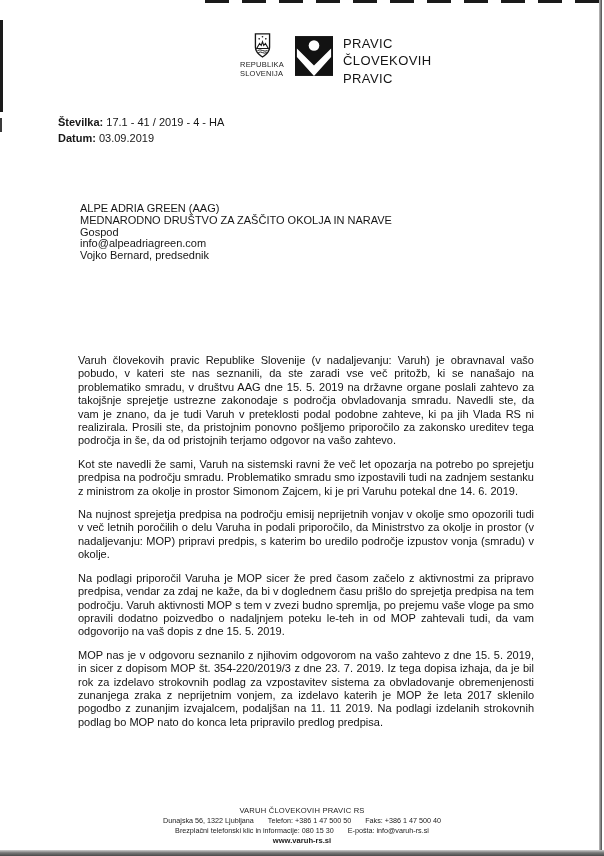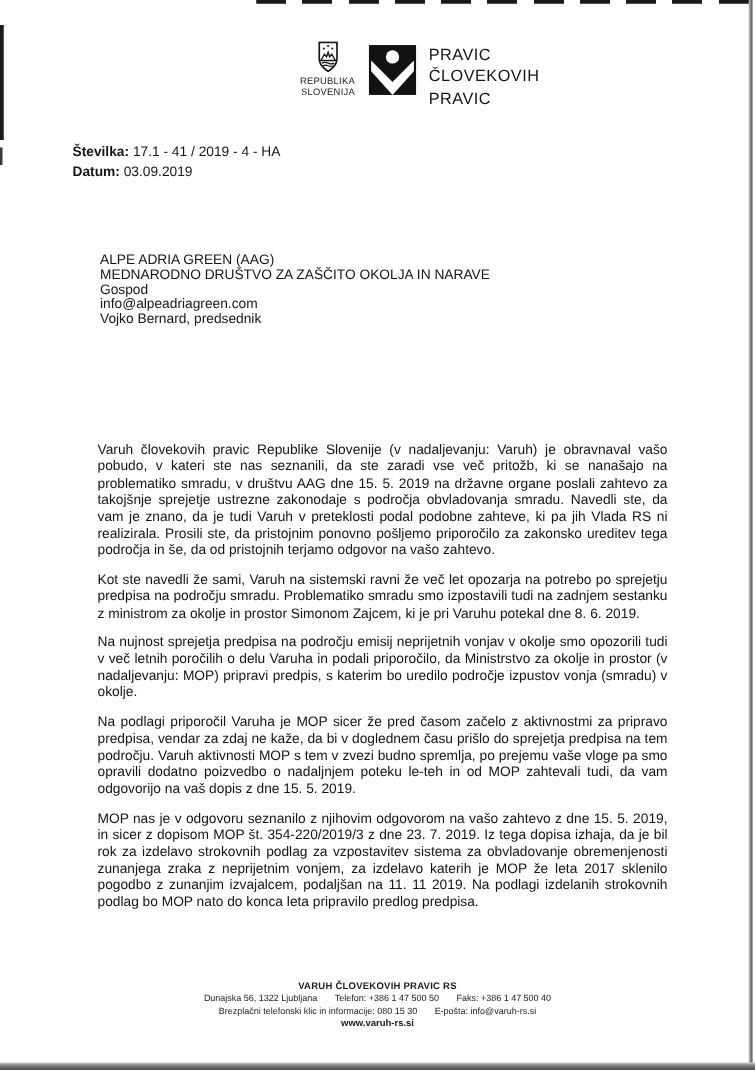--- a/index.html
+++ b/index.html
@@ -22,21 +22,21 @@
   .art-left2 { position: absolute; left: 0; top: 118px; width: 2px; height: 14px; background: #3a3a3a; }
   .art-right { position: absolute; right: 2px; top: 0; width: 3px; height: 100%;
                background: linear-gradient(90deg, #c2c2c2, #4a4a4a); }
   .art-bottom{ position: absolute; bottom: 0; left: 0; width: 100%; height: 6px;
                background: linear-gradient(180deg, #cfcfcf 0%, #7a7a7a 45%, #4a4a4a 100%); }
 
   
   .hdr { position: absolute; left: 238px; top: 33px; display: flex; align-items: flex-start; }
   .coa { width: 48px; display: flex; flex-direction: column; align-items: center; }
   .coa svg { display: block; }
-  .coa-label { margin-top: 2px; font-size: 7.5px; line-height: 9px; text-align: right;
+  .coa-label { margin-top: 2px; font-size: 7.5px; line-height: 9px; text-align: left;
                letter-spacing: 0.2px; color: #1c1c1c; white-space: nowrap; }
   .vlogo { margin-left: 9px; margin-top: 3px; width: 38px; height: 40px; }
   .orgname { margin-left: 10px; padding-top: 2px; font-size: 13px; line-height: 17.3px;
              letter-spacing: 0.4px; color: #141414; white-space: nowrap; }
 
   
   .meta { position: absolute; left: 58px; top: 102px; font-size: 11px; line-height: 15.5px; margin-top: 13px; }
   .meta b { font-weight: bold; }
 
   
@@ -45,21 +45,21 @@
 
   
   .body { position: absolute; left: 78px; top: 354px; width: 456px;
           font-size: 11px; line-height: 13.4px; color: #141414; }
   .body .salutation { margin: 0 0 18px 0; }
   .body p.para { margin: 0 0 10px 0; text-align: justify; }
 
   
   .footer { position: absolute; left: 72px; top: 784px; width: 460px; text-align: center;
             color: #1c1c1c; }
-  .footer .f-org  { font-size: 7.6px; font-weight: bold; line-height: 10px; letter-spacing: 0.2px; }
+  .footer .f-org  { font-size: 7.6px; font-weight: normal; line-height: 10px; letter-spacing: 0.2px; margin-top: 22px; }
   .footer .f-line { font-size: 7.2px; line-height: 10px; }
   .footer .f-line span { margin: 0 6px; }
   .footer .f-web  { font-size: 7.6px; font-weight: bold; line-height: 10px; }
 </style>
 </head>
 <body>
 
 <div class="page">
 
   <div class="art-top"></div>
@@ -116,21 +116,21 @@
   <div class="recipient">
     <div>ALPE ADRIA GREEN (AAG)</div>
     <div>MEDNARODNO DRUŠTVO ZA ZAŠČITO OKOLJA IN NARAVE</div>
     <div>Gospod</div>
     <div>info@alpeadriagreen.com</div>
     <div>Vojko Bernard, predsednik</div>
   </div>
 
   <div class="body">
     <p class="para">Varuh človekovih pravic Republike Slovenije (v nadaljevanju: Varuh) je obravnaval vašo pobudo, v kateri ste nas seznanili, da ste zaradi vse več pritožb, ki se nanašajo na problematiko smradu, v društvu AAG dne 15. 5. 2019 na državne organe poslali zahtevo za takojšnje sprejetje ustrezne zakonodaje s področja obvladovanja smradu. Navedli ste, da vam je znano, da je tudi Varuh v preteklosti podal podobne zahteve, ki pa jih Vlada RS ni realizirala. Prosili ste, da pristojnim ponovno pošljemo priporočilo za zakonsko ureditev tega področja in še, da od pristojnih terjamo odgovor na vašo zahtevo.</p>
-    <p class="para">Kot ste navedli že sami, Varuh na sistemski ravni že več let opozarja na potrebo po sprejetju predpisa na področju smradu. Problematiko smradu smo izpostavili tudi na zadnjem sestanku z ministrom za okolje in prostor Simonom Zajcem, ki je pri Varuhu potekal dne 8. 6. 2019.</p>
+    <p class="para">Kot ste navedli že sami, Varuh na sistemski ravni že več let opozarja na potrebo po sprejetju predpisa na področju smradu. Problematiko smradu smo izpostavili tudi na zadnjem sestanku z ministrom za okolje in prostor Simonom Zajcem, ki je pri Varuhu potekal dne 14. 6. 2019.</p>
     <p class="para">Na nujnost sprejetja predpisa na področju emisij neprijetnih vonjav v okolje smo opozorili tudi v več letnih poročilih o delu Varuha in podali priporočilo, da Ministrstvo za okolje in prostor (v nadaljevanju: MOP) pripravi predpis, s katerim bo uredilo področje izpustov vonja (smradu) v okolje.</p>
     <p class="para">Na podlagi priporočil Varuha je MOP sicer že pred časom začelo z aktivnostmi za pripravo predpisa, vendar za zdaj ne kaže, da bi v doglednem času prišlo do sprejetja predpisa na tem področju. Varuh aktivnosti MOP s tem v zvezi budno spremlja, po prejemu vaše vloge pa smo opravili dodatno poizvedbo o nadaljnjem poteku le-teh in od MOP zahtevali tudi, da vam odgovorijo na vaš dopis z dne 15. 5. 2019.</p>
     <p class="para">MOP nas je v odgovoru seznanilo z njihovim odgovorom na vašo zahtevo z dne 15. 5. 2019, in sicer z dopisom MOP št. 354-220/2019/3 z dne 23. 7. 2019. Iz tega dopisa izhaja, da je bil rok za izdelavo strokovnih podlag za vzpostavitev sistema za obvladovanje obremenjenosti zunanjega zraka z neprijetnim vonjem, za izdelavo katerih je MOP že leta 2017 sklenilo pogodbo z zunanjim izvajalcem, podaljšan na 11. 11 2019. Na podlagi izdelanih strokovnih podlag bo MOP nato do konca leta pripravilo predlog predpisa.</p>
   </div>
 
   <div class="footer">
     <div class="f-org">VARUH ČLOVEKOVIH PRAVIC RS</div>
     <div class="f-line">
       <span>Dunajska 56, 1322 Ljubljana</span>
       <span>Telefon: +386 1 47 500 50</span>

